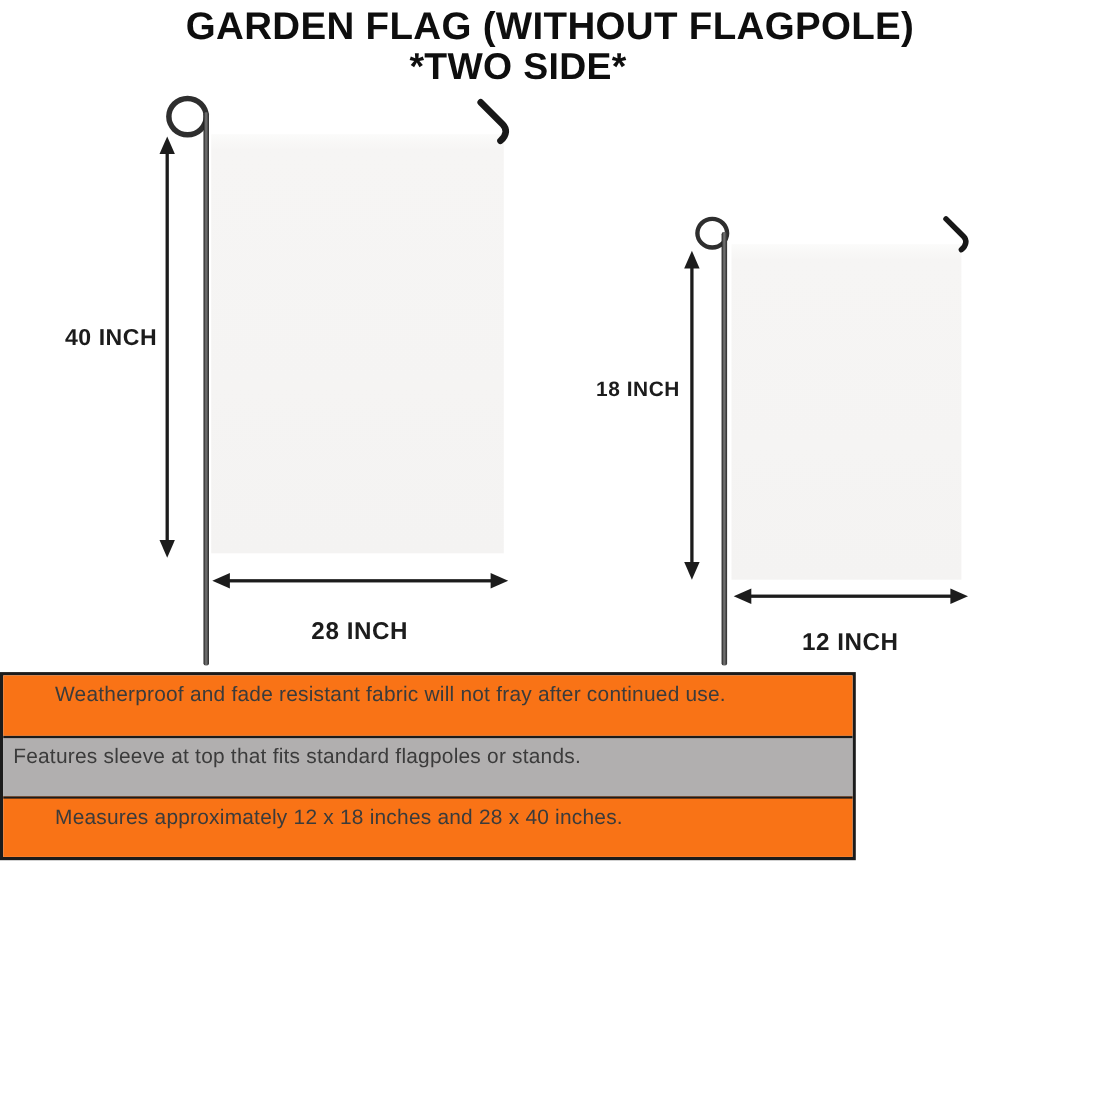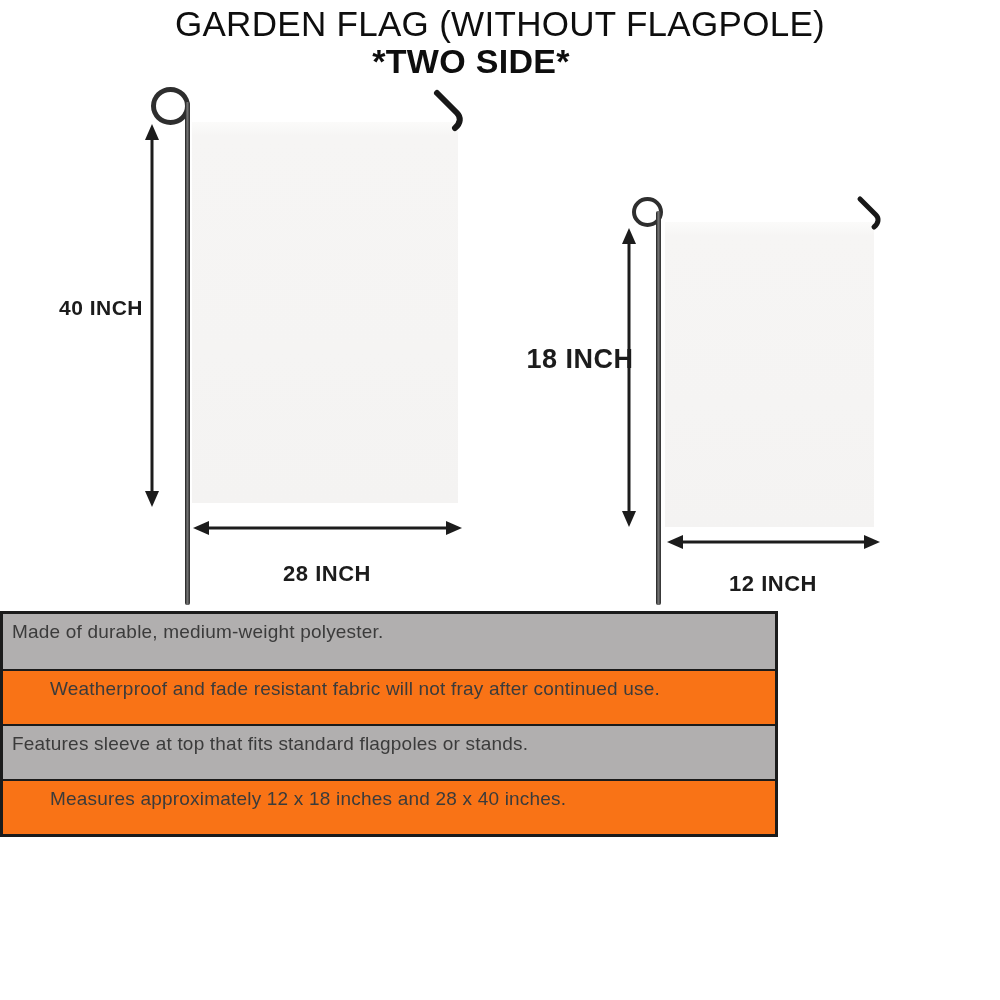--- a/index.html
+++ b/index.html
@@ -3,21 +3,21 @@
 <meta charset="utf-8">
 <style>
   html,body { margin:0; padding:0; background:#ffffff; }
   .canvas {
     position:relative; width:1000px; height:1000px; background:#ffffff;
     font-family:"Liberation Sans", sans-serif; overflow:hidden;
   }
 
   
   .title-block { position:absolute; top:5px; left:0; width:1000px; text-align:center; color:#0e0e0e; }
-  .title-line1 { font-size:35px; font-weight:normal; letter-spacing:0.3px; line-height:1.08; }
+  .title-line1 { font-size:35px; font-weight:bold; letter-spacing:0.3px; line-height:1.08; }
   .title-line2 { font-size:34px; font-weight:bold; letter-spacing:0.3px; position:relative; left:-29px; line-height:1.08; }
 
   
   .flag { position:absolute; background:linear-gradient(180deg,#fbfbfa 0px,#f6f5f4 14px,#f5f4f3 60%,#f4f3f2 100%); }
   .flag-large { left:192px; top:122px; width:266px; height:381px; }
   .flag-small { left:665px; top:222px; width:209px; height:305px; }
 
   .pole { position:absolute; background:linear-gradient(90deg,#1c1c1c,#787878 45%,#2b2b2b); border-radius:2px; }
   .pole-large { left:185px; top:102px; width:5px; height:503px; }
   .pole-small { left:656px; top:211px; width:5px; height:394px; }
@@ -41,21 +41,21 @@
   .hshaft { position:absolute; top:50%; transform:translateY(-50%); left:13px; right:13px; height:3px; background:#1c1c1c; }
   .tri { position:absolute; width:0; height:0; }
   .tri-up    { top:0; left:50%; transform:translateX(-50%); border-left:7px solid transparent; border-right:7px solid transparent; border-bottom:16px solid #1c1c1c; }
   .tri-down  { bottom:0; left:50%; transform:translateX(-50%); border-left:7px solid transparent; border-right:7px solid transparent; border-top:16px solid #1c1c1c; }
   .tri-left  { left:0; top:50%; transform:translateY(-50%); border-top:7px solid transparent; border-bottom:7px solid transparent; border-right:16px solid #1c1c1c; }
   .tri-right { right:0; top:50%; transform:translateY(-50%); border-top:7px solid transparent; border-bottom:7px solid transparent; border-left:16px solid #1c1c1c; }
 
   .dim-label { position:absolute; font-weight:bold; color:#1c1c1c; text-align:center; letter-spacing:0.5px; }
   .label-40 { left:26px;  top:296px; width:150px; font-size:21px; }
   .label-28 { left:227px; top:533px; width:200px; font-size:22px;margin-top:28px; }
-  .label-18 { left:505px; top:344px; width:150px; font-size:27px; }
+  .label-18 { left:505px; top:344px; width:150px; font-size:19px; }
   .label-12 { left:673px; top:571px; width:200px; font-size:22px; }
 
   
   .features-table { position:absolute; left:0; top:611px; width:778px; border:3px solid #1b1b1b; box-sizing:border-box; }
   .feature-row { height:55px; box-sizing:border-box; padding:7px 10px 0 9px; font-size:19px; color:#3b3b3b; letter-spacing:0.2px; border-top:2px solid #1b1b1b; }
   .feature-row:first-child { border-top:none; }
   .row-gray  { background:#b1afaf; }
   .row-white { background:#f97316;padding-left:47px; }
 </style>
 </head>
@@ -108,19 +108,18 @@
 
     <div class="arrow arrow-h-small">
       <span class="tri tri-left"></span>
       <span class="hshaft"></span>
       <span class="tri tri-right"></span>
     </div>
     <div class="dim-label label-12">12 INCH</div>
   </div>
 
   <section class="features-table">
-    <div class="feature-row row-gray"><span>Made of durable, medium-weight polyester.</span></div>
     <div class="feature-row row-white"><span>Weatherproof and fade resistant fabric will not fray after continued use.</span></div>
     <div class="feature-row row-gray"><span>Features sleeve at top that fits standard flagpoles or stands.</span></div>
     <div class="feature-row row-white"><span>Measures approximately 12 x 18 inches and 28 x 40 inches.</span></div>
   </section>
 
 </div>
 
 </body></html>

